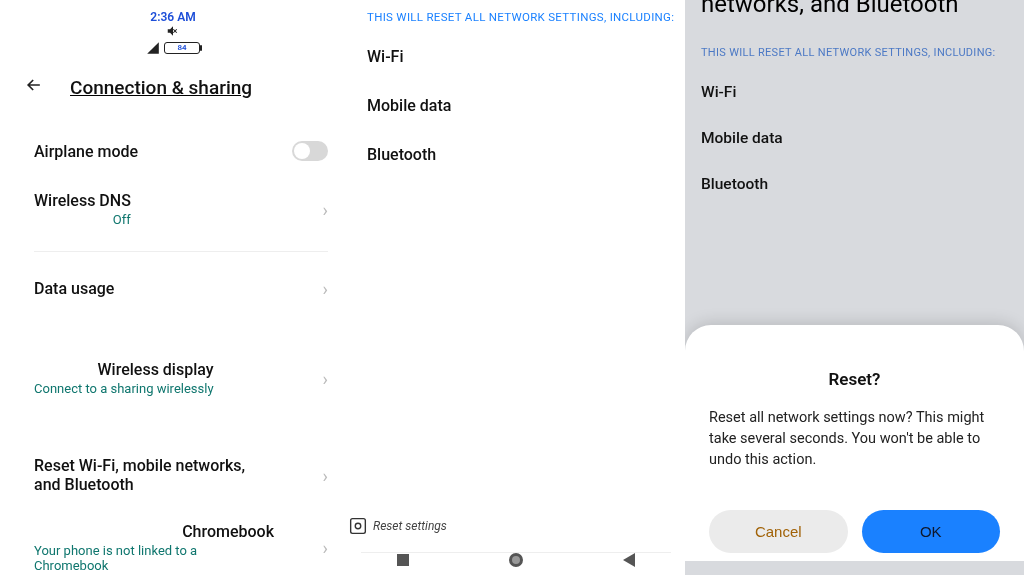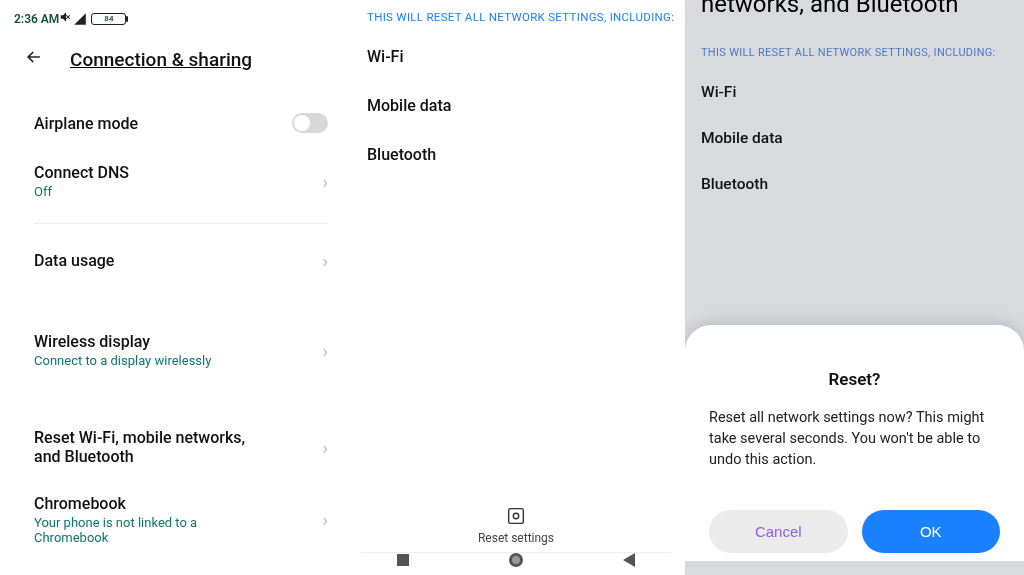--- a/index.html
+++ b/index.html
@@ -15,25 +15,27 @@
   
   .panel1 {
     width: 346px;
     height: 100%;
     padding-top: 6px;
     position: relative;
   }
 
   .status-bar{
     display:flex;
+    justify-content:space-between;
     align-items:center;
     font-size:12px;
     font-weight:600;
     padding:4px 14px 2px 14px;
-    color:#14532d;
+    color:#1d4ed8;
+    flex-direction:column;
   }
   .status-right{display:flex;align-items:center;gap:4px;font-size:11px;}
   .status-right svg{width:14px;height:14px;}
   .battery{
     border:1.3px solid #222;border-radius:3px;
     padding:0 12px;font-size:8px;line-height:10px;
     position:relative;
   }
   .battery::after{content:"";position:absolute;right:-3px;top:2px;width:2px;height:6px;background:#222;border-radius:1px;}
 
@@ -47,21 +49,21 @@
   .header .back svg{width:20px;height:20px;stroke:#222;stroke-width:2;fill:none;}
   .header h1{font-size:19px;font-weight:500;color:#111;}
 
   .row{
     display:flex;
     align-items:center;
     justify-content:space-between;
     padding:14px 18px 14px 34px;
     min-height:52px;
   }
-  .row .txt{display:flex;flex-direction:column;gap:2px;}
+  .row .txt{display:flex;flex-direction:column;gap:2px;align-items:flex-end;}
   .row .lbl{font-size:16px;font-weight:500;color:#111;max-width:240px;}
   .row .sub{font-size:13px;color:#0f766e;max-width:240px;}
 
   .toggle{
     width:36px;height:20px;border-radius:12px;background:#d8d8d8;position:relative;
   }
   .toggle::after{
     content:"";position:absolute;top:2px;left:2px;width:16px;height:16px;border-radius:50%;background:#fff;
   }
 
@@ -83,23 +85,23 @@
     color:#1a81ff;font-size:11.5px;letter-spacing:0.3px;
     padding:10px 20px 8px 20px;
     text-transform:uppercase;
     overflow:hidden;white-space:nowrap;
   }
   .list-item{
     padding:15px 20px;font-size:16px;font-weight:500;color:#111;
   }
 
   .reset-btn{
-    position:absolute;bottom:30px;left:0;right:0;
-    display:flex;flex-direction:column;align-items:center;gap:4px;
-    font-size:12px;color:#444;
+    position:absolute;bottom:38px;left:0;right:0;
+    display:flex;align-items:center;gap:4px;
+    font-size:12px;color:#444;font-style:italic;
   }
   .reset-btn svg{width:22px;height:22px;stroke:#333;stroke-width:1.5;fill:none;}
   .bottom-line{position:absolute;bottom:22px;left:14px;right:14px;height:1px;background:#eee;}
 
   .navbar{
     position:absolute;bottom:0;left:0;right:0;height:30px;
     display:flex;justify-content:space-around;align-items:center;
   }
   .navbar span{color:#555;}
   .nav-square{width:12px;height:12px;background:#555;}
@@ -142,22 +144,22 @@
   .sheet h2{
     text-align:center;font-size:17px;font-weight:600;color:#111;margin-bottom:18px;
   }
   .sheet p{
     font-size:14.5px;line-height:1.45;color:#222;margin-bottom:40px;
   }
   .btns{display:flex;gap:14px;}
   .btns button{
     flex:1;border:none;border-radius:24px;padding:13px 0;font-size:15px;font-weight:500;cursor:pointer;
   }
-  .btn-cancel{background:#ebebeb;color:#8b5cf6;}
-  .btn-ok{background:#1a81ff;color:#ffffff;}
+  .btn-cancel{background:#ebebeb;color:#a16207;}
+  .btn-ok{background:#1a81ff;color:#0f172a;}
 
   .p3-navgap{position:absolute;left:0;right:0;bottom:0;height:14px;background:#d8dade;}
 </style>
 </head>
 <body>
 
 <div class="panel1">
 
   <div class="status-bar">
     <span>2:36 AM</span>
@@ -185,37 +187,37 @@
 
   <div id="p1-rows">
       <div class="row">
         <div class="txt">
           <div class="lbl">Airplane mode</div>
         </div>
         <div class="toggle"></div>
       </div>
       <div class="row">
         <div class="txt">
-          <div class="lbl">Connect DNS</div>
+          <div class="lbl">Wireless DNS</div>
           <div class="sub">Off</div>
         </div>
         <span class="chev">›</span>
       </div>
       <div class="divider"></div>
       <div class="row">
         <div class="txt">
           <div class="lbl">Data usage</div>
         </div>
         <span class="chev">›</span>
       </div>
       <div class="big-gap"></div>
       <div class="row">
         <div class="txt">
           <div class="lbl">Wireless display</div>
-          <div class="sub">Connect to a display wirelessly</div>
+          <div class="sub">Connect to a sharing wirelessly</div>
         </div>
         <span class="chev">›</span>
       </div>
       <div class="big-gap"></div>
       <div class="row">
         <div class="txt">
           <div class="lbl">Reset Wi-Fi, mobile networks, and Bluetooth</div>
         </div>
         <span class="chev">›</span>
       </div>

